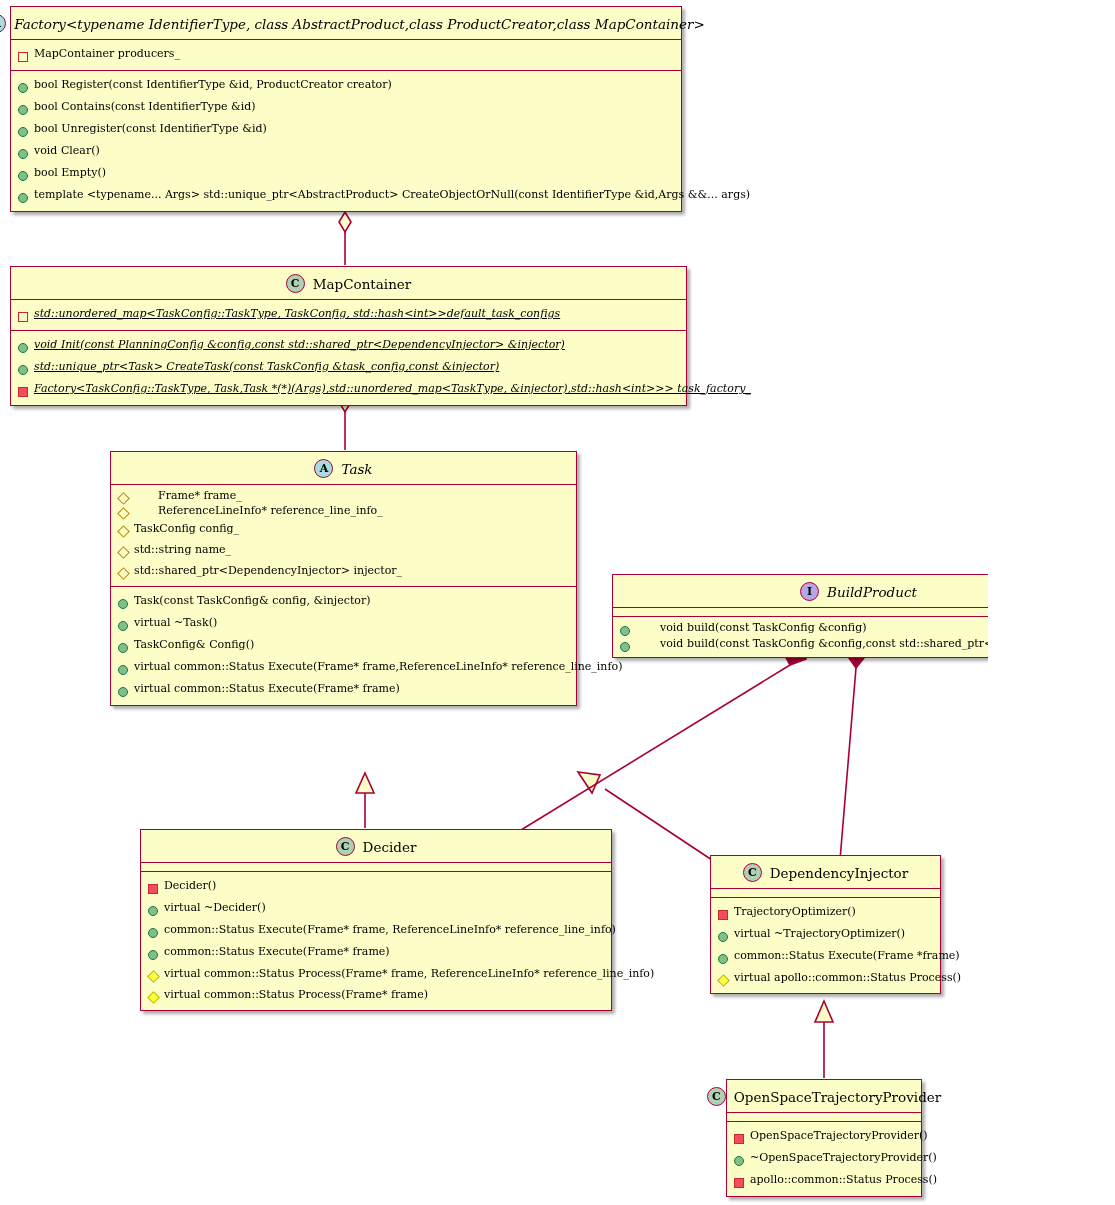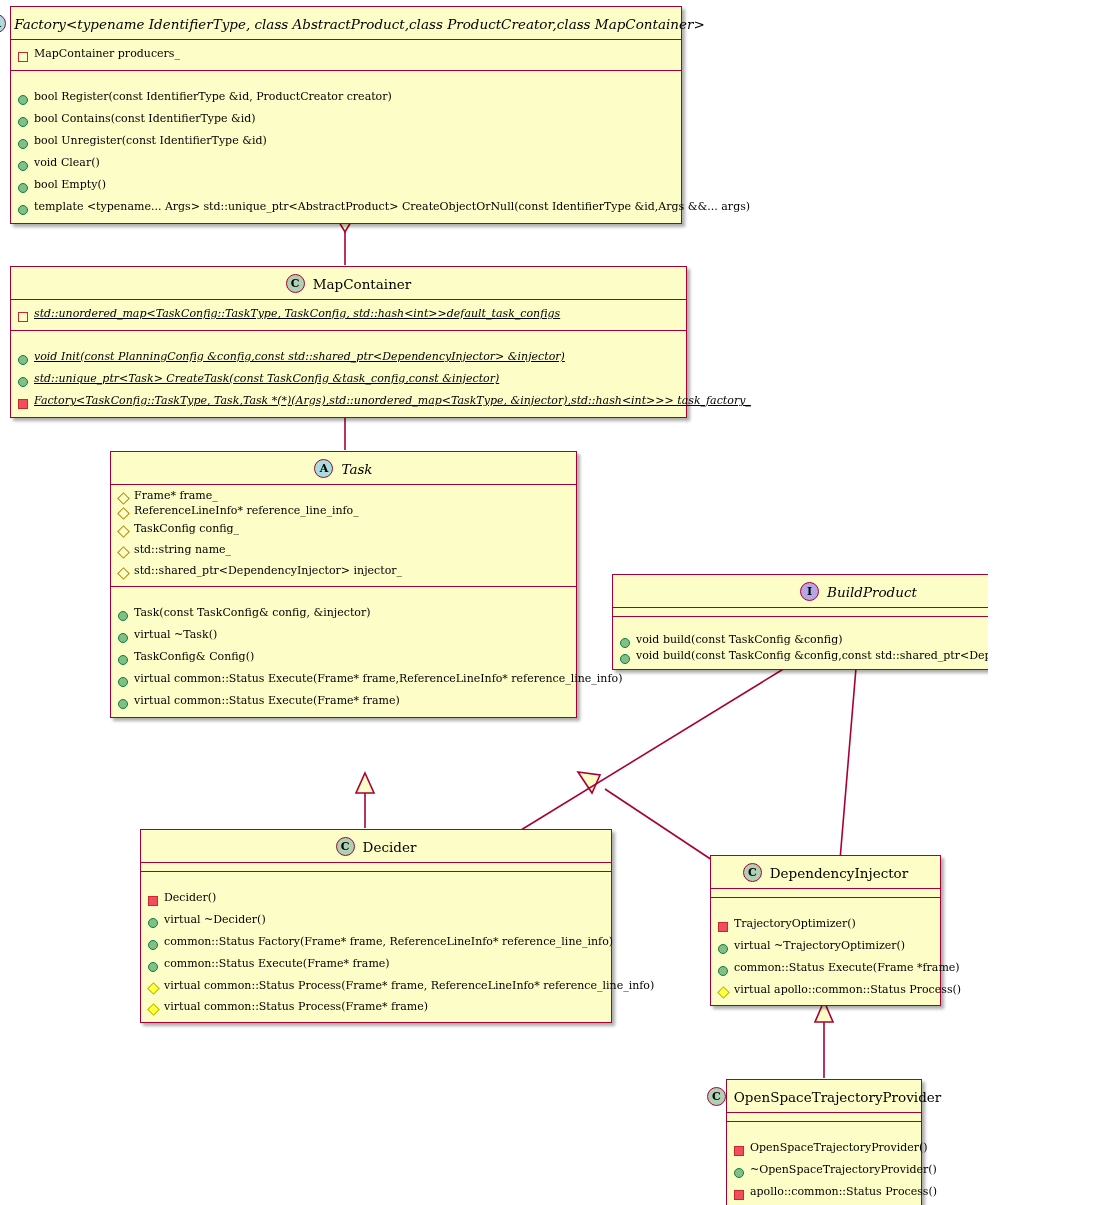--- a/index.html
+++ b/index.html
@@ -32,29 +32,29 @@
     border:1.4px solid #a80036;color:#000;flex:0 0 auto;line-height:1;
   }
   .badge.Aab{background:#A9DCDF;}
   .badge.C{background:#ADD1B2;}
   .badge.I{background:#B4A7E5;}
 
   .compart{
     border-bottom:1px solid #a80036;
     padding:4px 0 4px 0;
   }
-  .compart.last{border-bottom:none;margin-top:12px;}
+  .compart.last{border-bottom:none;}
   .compart.empty{padding:2px 0;height:4px;}
   .row{
     display:flex;align-items:flex-start;
     padding:4px 6px 4px 7px;
     font-size:11px;line-height:1.15;color:#000;
     white-space:nowrap;
   }
-  .row.tight{padding-top:1px;padding-bottom:1px;}
+  .row.tight{padding-top:1px;padding-bottom:1px;gap:24px;}
   .row .txt{display:inline-block;}
   .row .txt.stat{text-decoration:underline;font-style:italic;}
   .vis{
     width:9px;height:9px;flex:0 0 auto;margin-right:6px;margin-top:4px;
     position:relative;
   }
   
   .vis.pub{border-radius:50%;background:#84BE84;border:1px solid #038048;width:8px;height:8px;margin-top:4px;}
   
   .vis.priv{background:#F24D5C;border:1px solid #C82930;width:8px;height:8px;margin-top:4px;}
@@ -253,21 +253,21 @@
       <div class="row">
         <span class="vis priv"></span>
         <span class="txt">Decider()</span>
       </div>
       <div class="row">
         <span class="vis pub"></span>
         <span class="txt">virtual ~Decider()</span>
       </div>
       <div class="row">
         <span class="vis pub"></span>
-        <span class="txt">common::Status Factory(Frame* frame, ReferenceLineInfo* reference_line_info)</span>
+        <span class="txt">common::Status Execute(Frame* frame, ReferenceLineInfo* reference_line_info)</span>
       </div>
       <div class="row">
         <span class="vis pub"></span>
         <span class="txt">common::Status Execute(Frame* frame)</span>
       </div>
       <div class="row">
         <span class="vis prot"></span>
         <span class="txt">virtual common::Status Process(Frame* frame, ReferenceLineInfo* reference_line_info)</span>
       </div>
       <div class="row">

